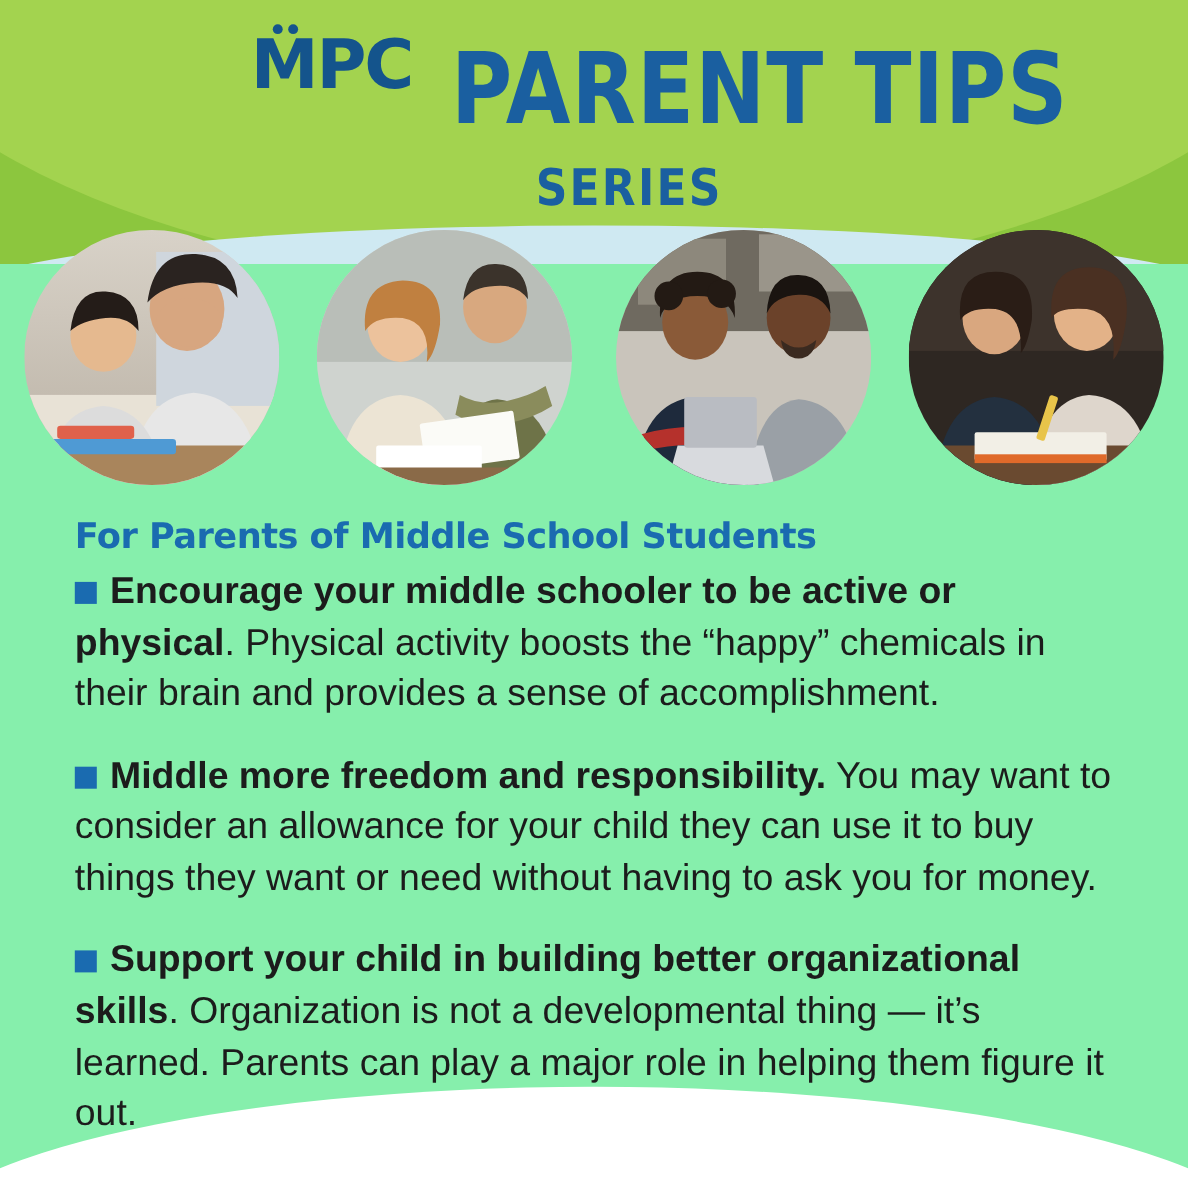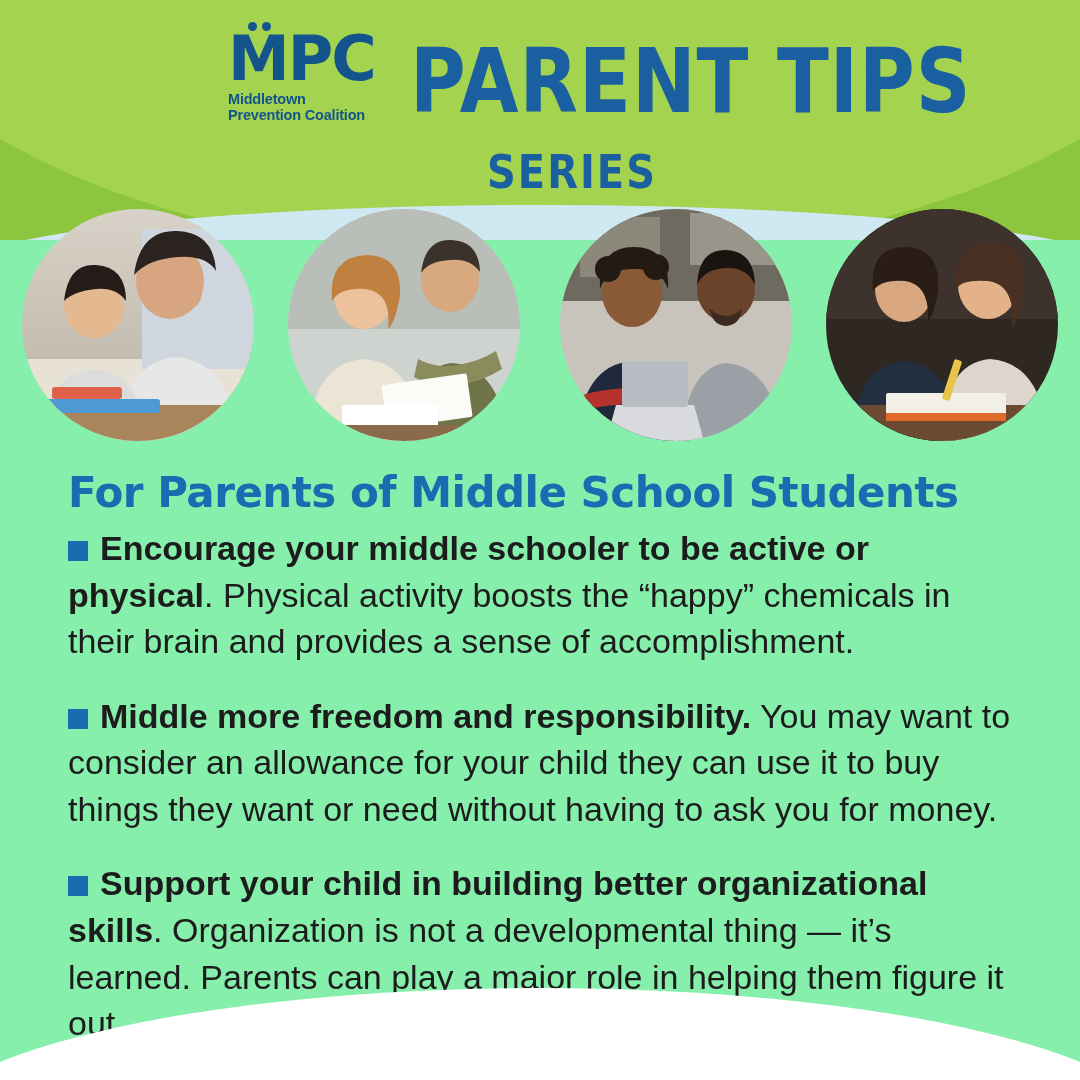--- a/index.html
+++ b/index.html
@@ -127,21 +127,21 @@
   
   .body-wrap {
     position: absolute;
     top: 468px; left: 0;
     width: 1080px;
   }
   .section-title {
     margin: 0 0 8px 68px;
     font-family: "DejaVu Sans", sans-serif;
     font-weight: 700;
-    font-size: 42px;
+    font-size: 32px;
     color: #1a6bb0;
     letter-spacing: -0.5px;
   }
   .tip {
     margin: 0 0 28px 0;
     padding: 0 62px 0 68px;
   }
   .tip p {
     font-family: "Liberation Sans", sans-serif;
     font-size: 34px;
@@ -177,24 +177,20 @@
   <div class="header">
     <div class="arc-light"></div>
 
     <div class="logo-block">
       <div class="logo-mpc">
         <span class="dots">
             <span></span>
             <span></span>
           </span>
         <span>MPC</span>
-      </div>
-      <div class="logo-sub">
-        <div>Middletown</div>
-        <div>Prevention Coalition</div>
       </div>
     </div>
 
     <div class="title-main">PARENT TIPS</div>
     <div class="title-sub">SERIES</div>
 
     <div class="header-bottom-wave"></div>
   </div>
 
   <div class="photos">

